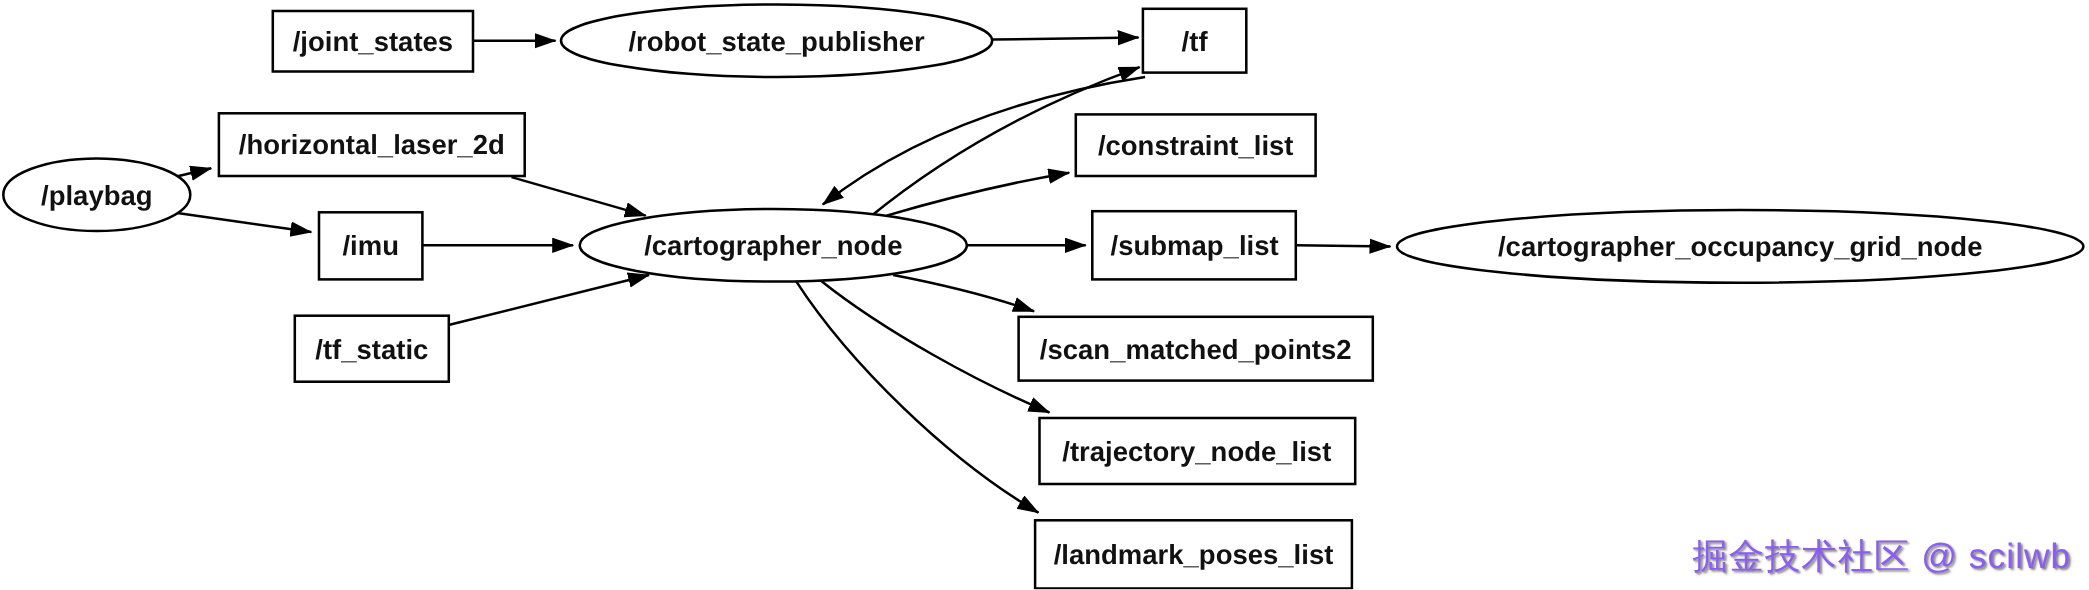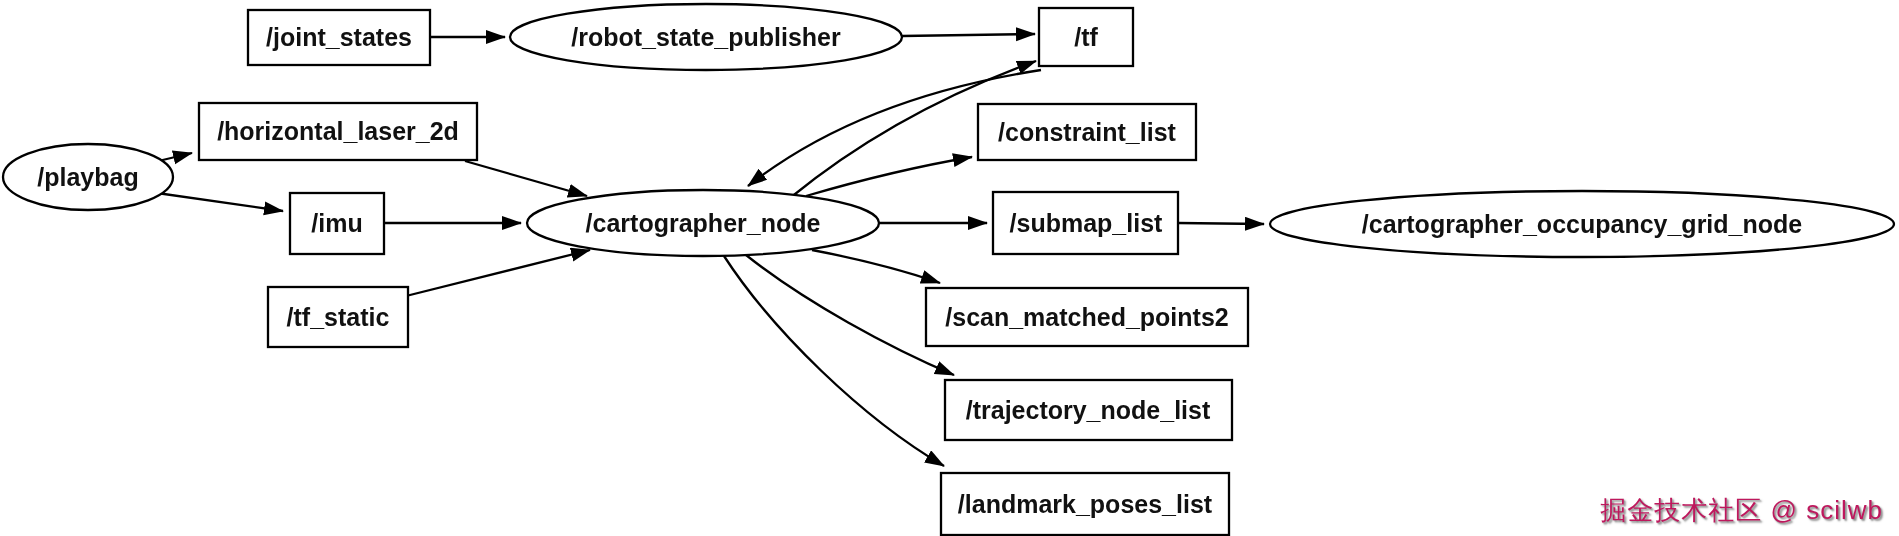--- a/index.html
+++ b/index.html
@@ -34,23 +34,23 @@
     fill: #111111;
     font-family: "Liberation Sans", "DejaVu Sans", sans-serif;
     font-weight: 700;
     font-size: 25px;
     text-anchor: middle;
   }
   .watermark {
     position: absolute;
     right: 16px;
     bottom: 8px;
-    font-size: 26px;
+    font-size: 32px;
     font-weight: 500;
-    color: #be185d;
+    color: #8b5cf6;
     letter-spacing: 1px;
     text-shadow: 2px 2px 2px rgba(125,125,125,0.85), 1px 1px 1px rgba(150,150,150,0.6);
     white-space: nowrap;
     user-select: none;
   }
 </style>
 </head>
 <body>
 
 <div class="stage">

